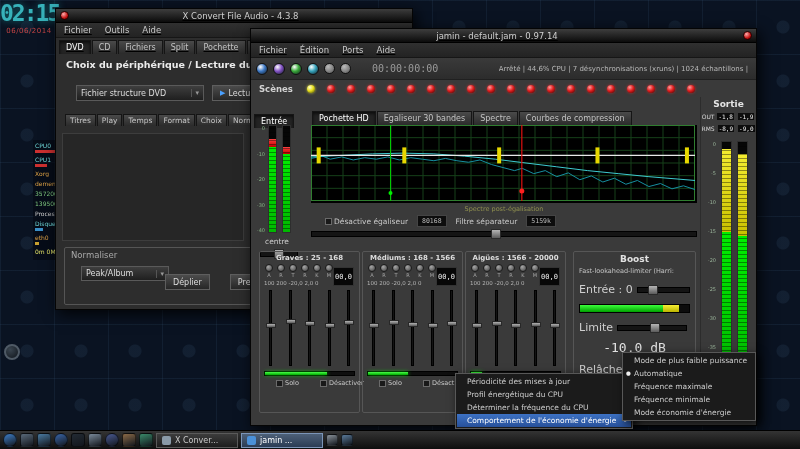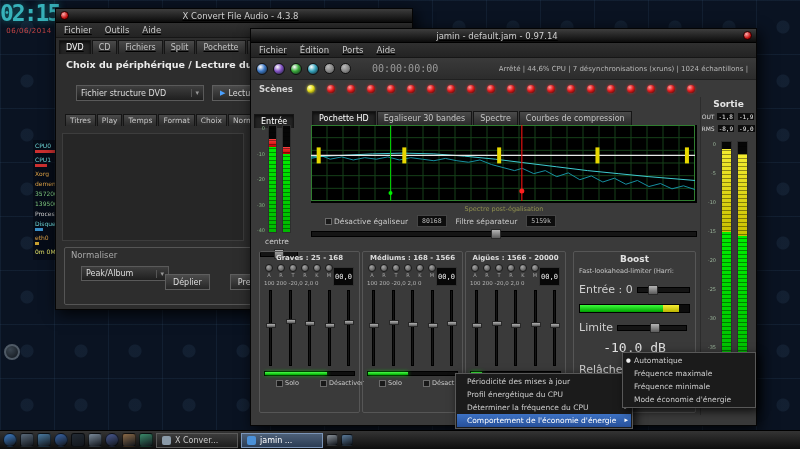--- a/index.html
+++ b/index.html
@@ -614,20 +614,21 @@
     </div>
   </div>
 
   <div class="ctx ctx-main" id="ctx-main">
       <div class="ctx-item"><span>Périodicité des mises à jour</span><span class="ctx-arrow">▸</span></div>
       <div class="ctx-item"><span>Profil énergétique du CPU</span><span class="ctx-arrow">▸</span></div>
       <div class="ctx-item"><span>Déterminer la fréquence du CPU</span><span class="ctx-arrow">▸</span></div>
       <div class="ctx-item hl"><span>Comportement de l'économie d'énergie</span><span class="ctx-arrow">▸</span></div>
     </div>
   <div class="ctx ctx-sub" id="ctx-sub">
+      <div class="ctx-item"><span>Mode de plus faible puissance</span></div>
       <div class="ctx-item"><span class="ctx-bullet">●</span><span>Automatique</span></div>
       <div class="ctx-item"><span>Fréquence maximale</span></div>
       <div class="ctx-item"><span>Fréquence minimale</span></div>
       <div class="ctx-item"><span>Mode économie d'énergie</span></div>
     </div>
 
   <div class="taskbar" id="taskbar">
       <span class="tb-ic" style="background: linear-gradient(160deg, rgb(63, 127, 200), rgb(18, 22, 28)); border-radius: 50%;"></span>
       <span class="tb-ic" style="background: linear-gradient(160deg, rgb(90, 106, 122), rgb(18, 22, 28));"></span>
       <span class="tb-ic" style="background: linear-gradient(160deg, rgb(74, 122, 160), rgb(18, 22, 28));"></span>

